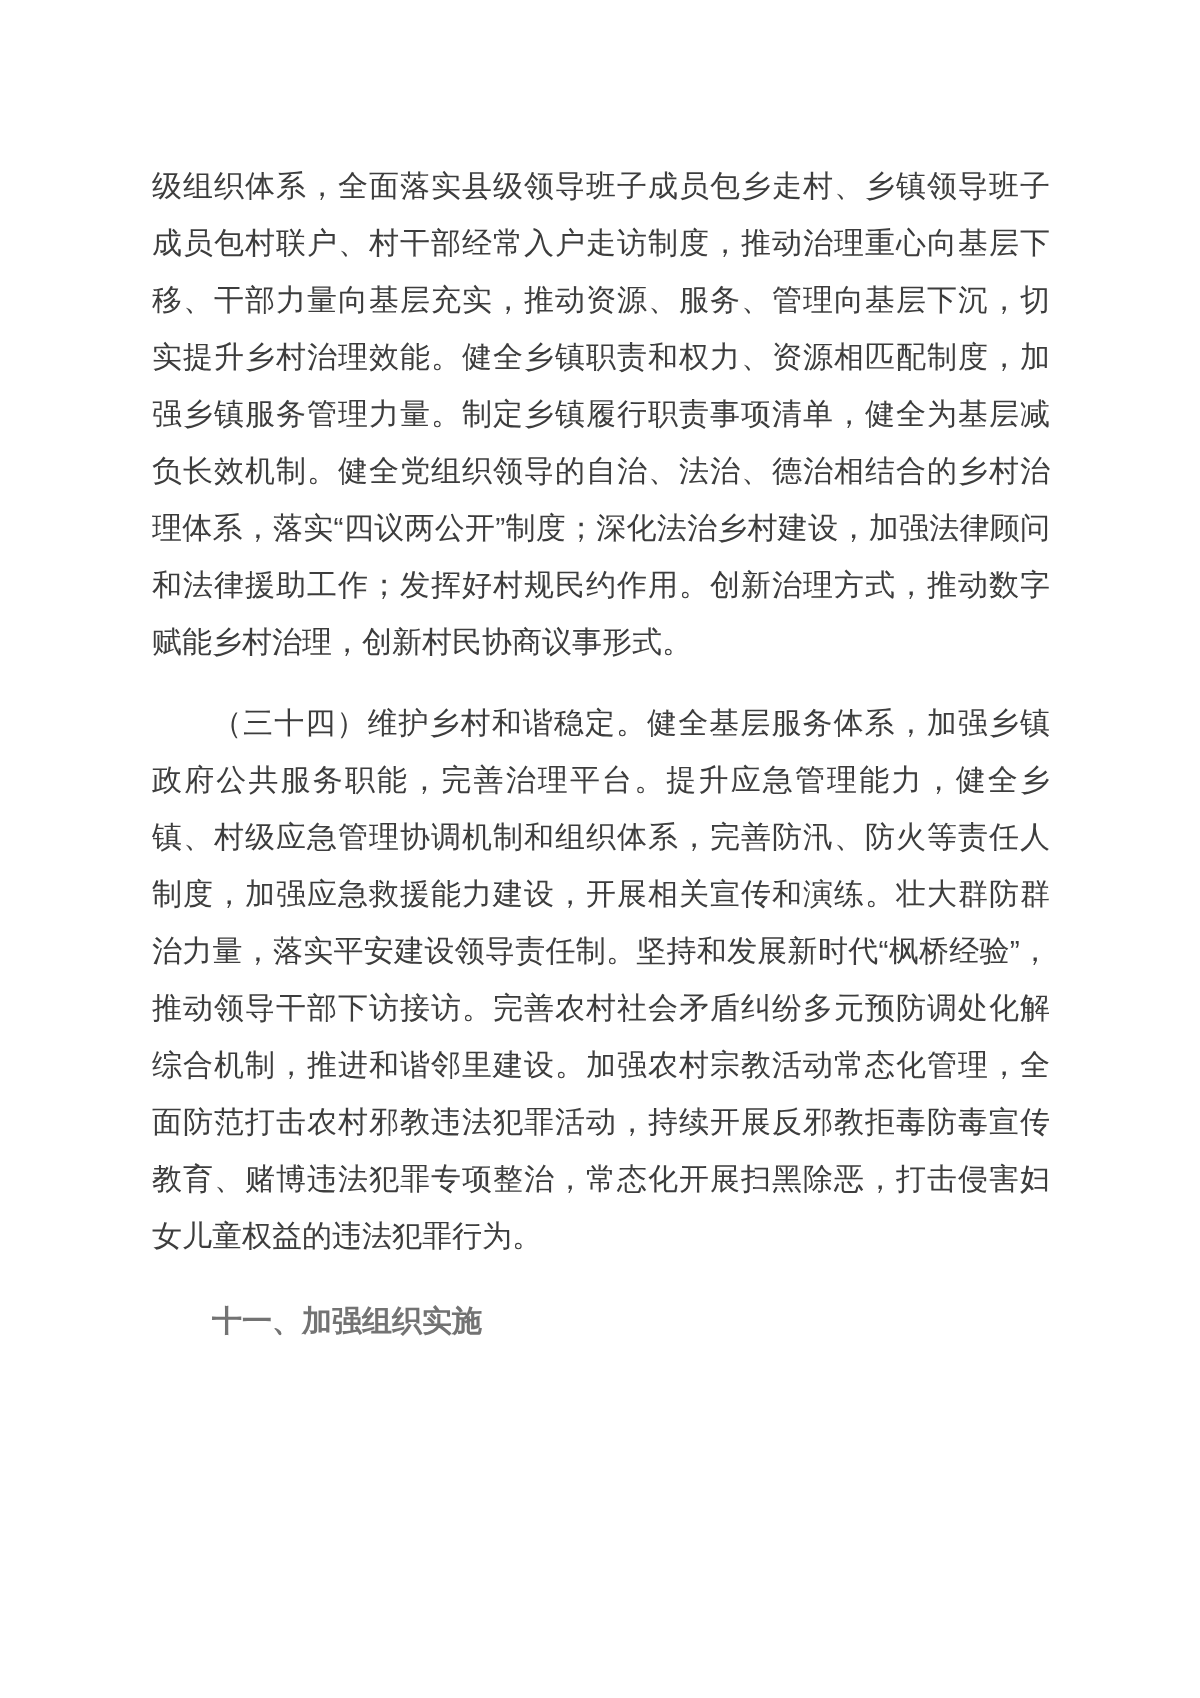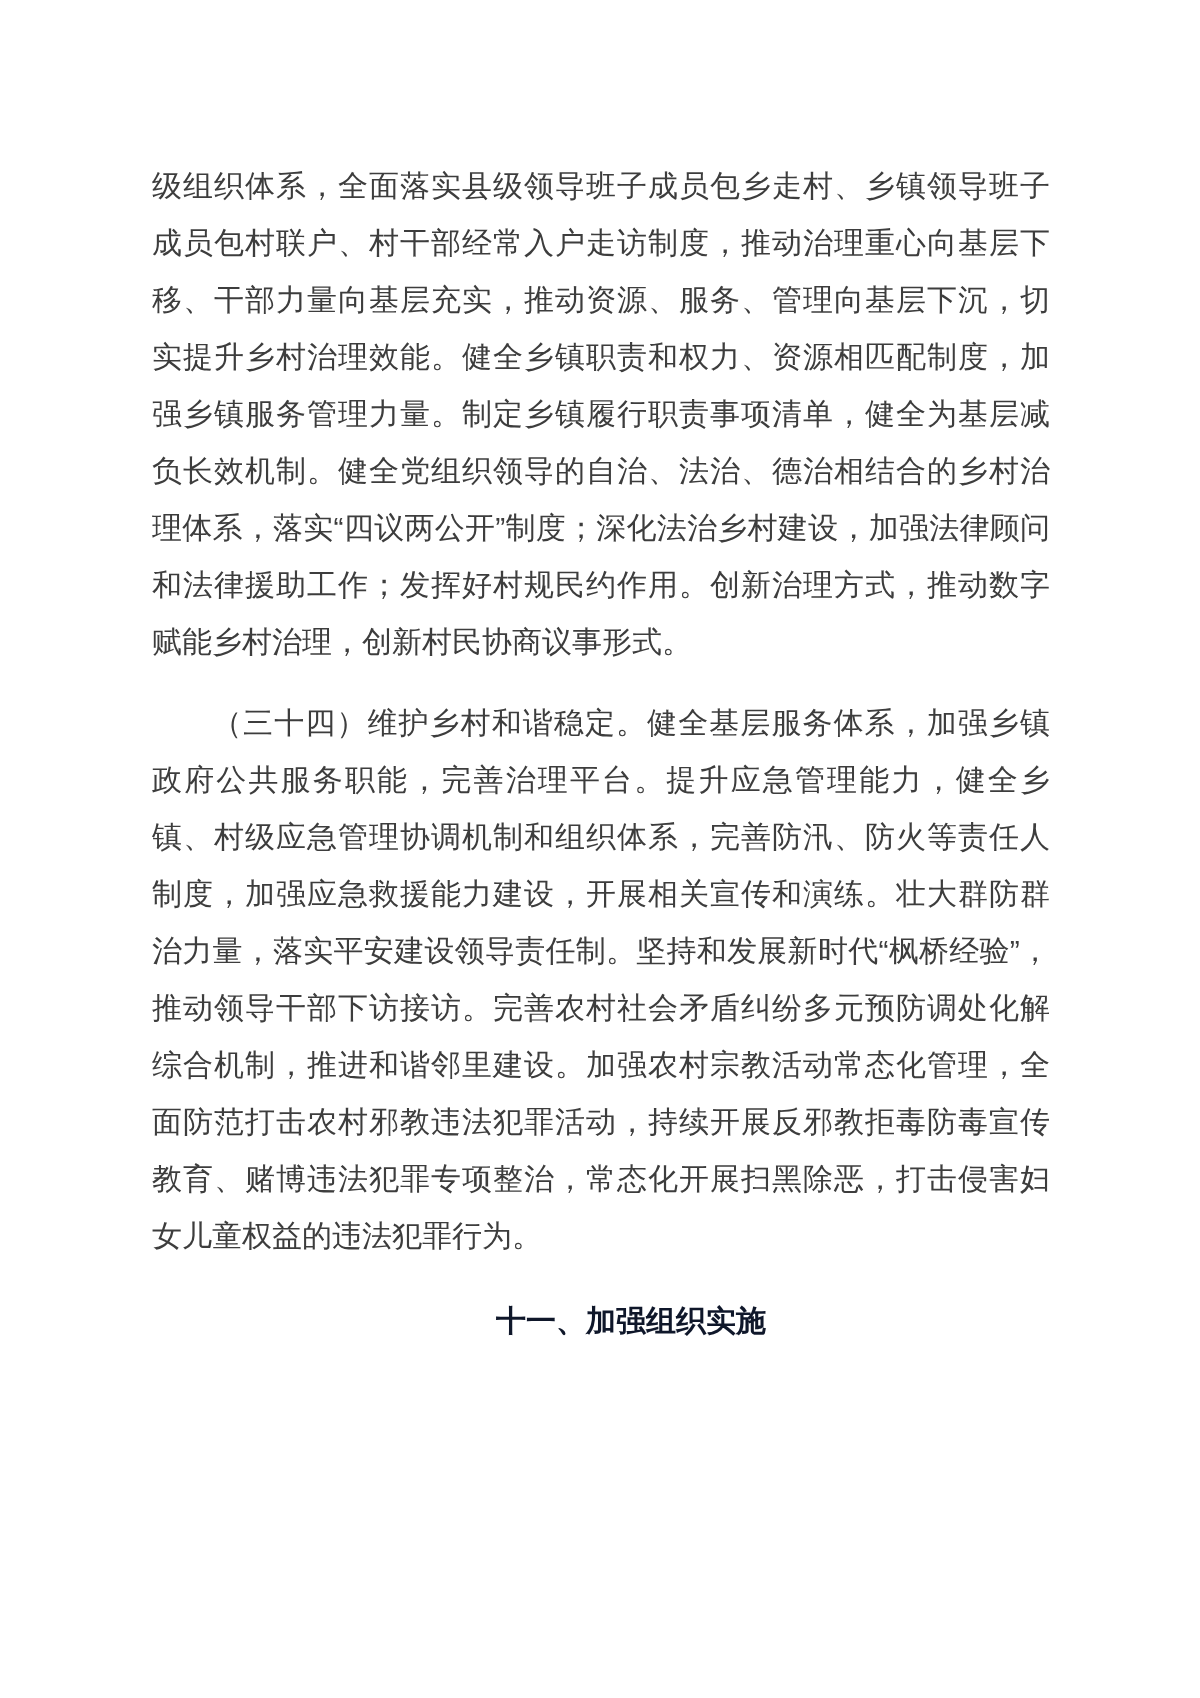--- a/index.html
+++ b/index.html
@@ -32,22 +32,22 @@
   }
   .para.no-indent {
     text-indent: 0;
   }
   .heading {
     font-size: 30px;
     font-weight: bold;
     line-height: 57px;
     margin: 28px 0 30px 0;
     text-indent: 2em;
-    text-align: center;
-    color: #0f172a;
+    text-align: left;
+    color: #737373;
   }
 </style>
 </head>
 <body>
 
 <div class="page">
   <p class="para no-indent">级组织体系，全面落实县级领导班子成员包乡走村、乡镇领导班子成员包村联户、村干部经常入户走访制度，推动治理重心向基层下移、干部力量向基层充实，推动资源、服务、管理向基层下沉，切实提升乡村治理效能。健全乡镇职责和权力、资源相匹配制度，加强乡镇服务管理力量。制定乡镇履行职责事项清单，健全为基层减负长效机制。健全党组织领导的自治、法治、德治相结合的乡村治理体系，落实“四议两公开”制度；深化法治乡村建设，加强法律顾问和法律援助工作；发挥好村规民约作用。创新治理方式，推动数字赋能乡村治理，创新村民协商议事形式。</p>
 
   <p class="para">（三十四）维护乡村和谐稳定。健全基层服务体系，加强乡镇政府公共服务职能，完善治理平台。提升应急管理能力，健全乡镇、村级应急管理协调机制和组织体系，完善防汛、防火等责任人制度，加强应急救援能力建设，开展相关宣传和演练。壮大群防群治力量，落实平安建设领导责任制。坚持和发展新时代“枫桥经验”，推动领导干部下访接访。完善农村社会矛盾纠纷多元预防调处化解综合机制，推进和谐邻里建设。加强农村宗教活动常态化管理，全面防范打击农村邪教违法犯罪活动，持续开展反邪教拒毒防毒宣传教育、赌博违法犯罪专项整治，常态化开展扫黑除恶，打击侵害妇女儿童权益的违法犯罪行为。</p>
 

